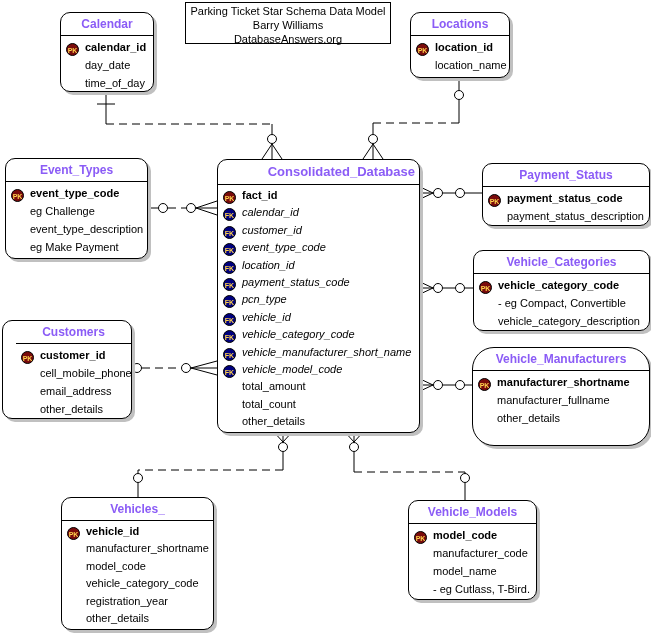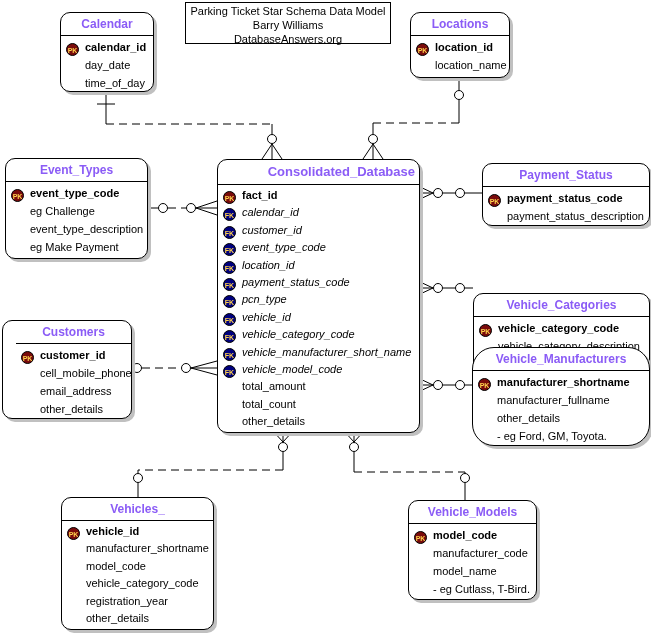--- a/index.html
+++ b/index.html
@@ -35,21 +35,21 @@
   .attr-label.pk{font-weight:bold;}
   .attr-label.fk{font-style:italic;}
   
   #ent-calendar{left:60px;top:12px;width:92px;height:78px;}
   #ent-locations{left:410px;top:12px;width:98px;height:64px;}
   #ent-event-types{left:5px;top:158px;width:141px;height:99px;}
   #ent-customers{left:2px;top:320px;width:115px;height:97px;padding-left:13px;}
   #ent-consolidated{left:217px;top:159px;width:201px;height:272px;}
   #ent-consolidated .entity-title{font-size:13px;line-height:24px;height:24px;text-align:right;}
   #ent-payment-status{left:482px;top:163px;width:166px;height:61px;}
-  #ent-vehicle-categories{left:473px;top:250px;width:175px;height:79px;margin-top:43px;}
+  #ent-vehicle-categories{left:473px;top:250px;width:175px;height:79px;}
   #ent-vehicle-manufacturers{left:472px;top:347px;width:176px;height:97px;border-radius:22px;}
   #ent-vehicles{left:61px;top:497px;width:151px;height:131px;}
   #ent-vehicle-models{left:408px;top:500px;width:127px;height:98px;}
   
   #note-box{
     position:absolute;z-index:2;left:185px;top:2px;width:206px;height:42px;
     border:1px solid #000;background:#fff;text-align:center;
     font-size:11px;line-height:14px;padding-top:1px;box-sizing:border-box;color:#000;
   }
 </style>
@@ -190,32 +190,31 @@
   <div class="entity-body">
       <div class="attr-row"><span class="badge pk">PK</span><span class="attr-label pk">payment_status_code</span></div>
       <div class="attr-row no-icon"><span class="attr-label plain">payment_status_description</span></div>
     </div>
 </div>
 
 <div class="entity" id="ent-vehicle-categories">
   <div class="entity-title">Vehicle_Categories</div>
   <div class="entity-body">
       <div class="attr-row"><span class="badge pk">PK</span><span class="attr-label pk">vehicle_category_code</span></div>
+      <div class="attr-row no-icon"><span class="attr-label plain">- eg Compact, Convertible</span></div>
       <div class="attr-row no-icon"><span class="attr-label plain">vehicle_category_description</span></div>
-      <div class="attr-row no-icon"><span class="attr-label plain">- eg Compact, Convertible</span></div>
     </div>
 </div>
 
 <div class="entity" id="ent-vehicle-manufacturers">
   <div class="entity-title">Vehicle_Manufacturers</div>
   <div class="entity-body">
       <div class="attr-row"><span class="badge pk">PK</span><span class="attr-label pk">manufacturer_shortname</span></div>
       <div class="attr-row no-icon"><span class="attr-label plain">manufacturer_fullname</span></div>
       <div class="attr-row no-icon"><span class="attr-label plain">other_details</span></div>
-      <div class="attr-row no-icon"><span class="attr-label plain">- eg Ford, GM, Toyota.</span></div>
     </div>
 </div>
 
 <div class="entity dense" id="ent-vehicles">
   <div class="entity-title">Vehicles_</div>
   <div class="entity-body">
       <div class="attr-row"><span class="badge pk">PK</span><span class="attr-label pk">vehicle_id</span></div>
       <div class="attr-row no-icon"><span class="attr-label plain">manufacturer_shortname</span></div>
       <div class="attr-row no-icon"><span class="attr-label plain">model_code</span></div>
       <div class="attr-row no-icon"><span class="attr-label plain">vehicle_category_code</span></div>

